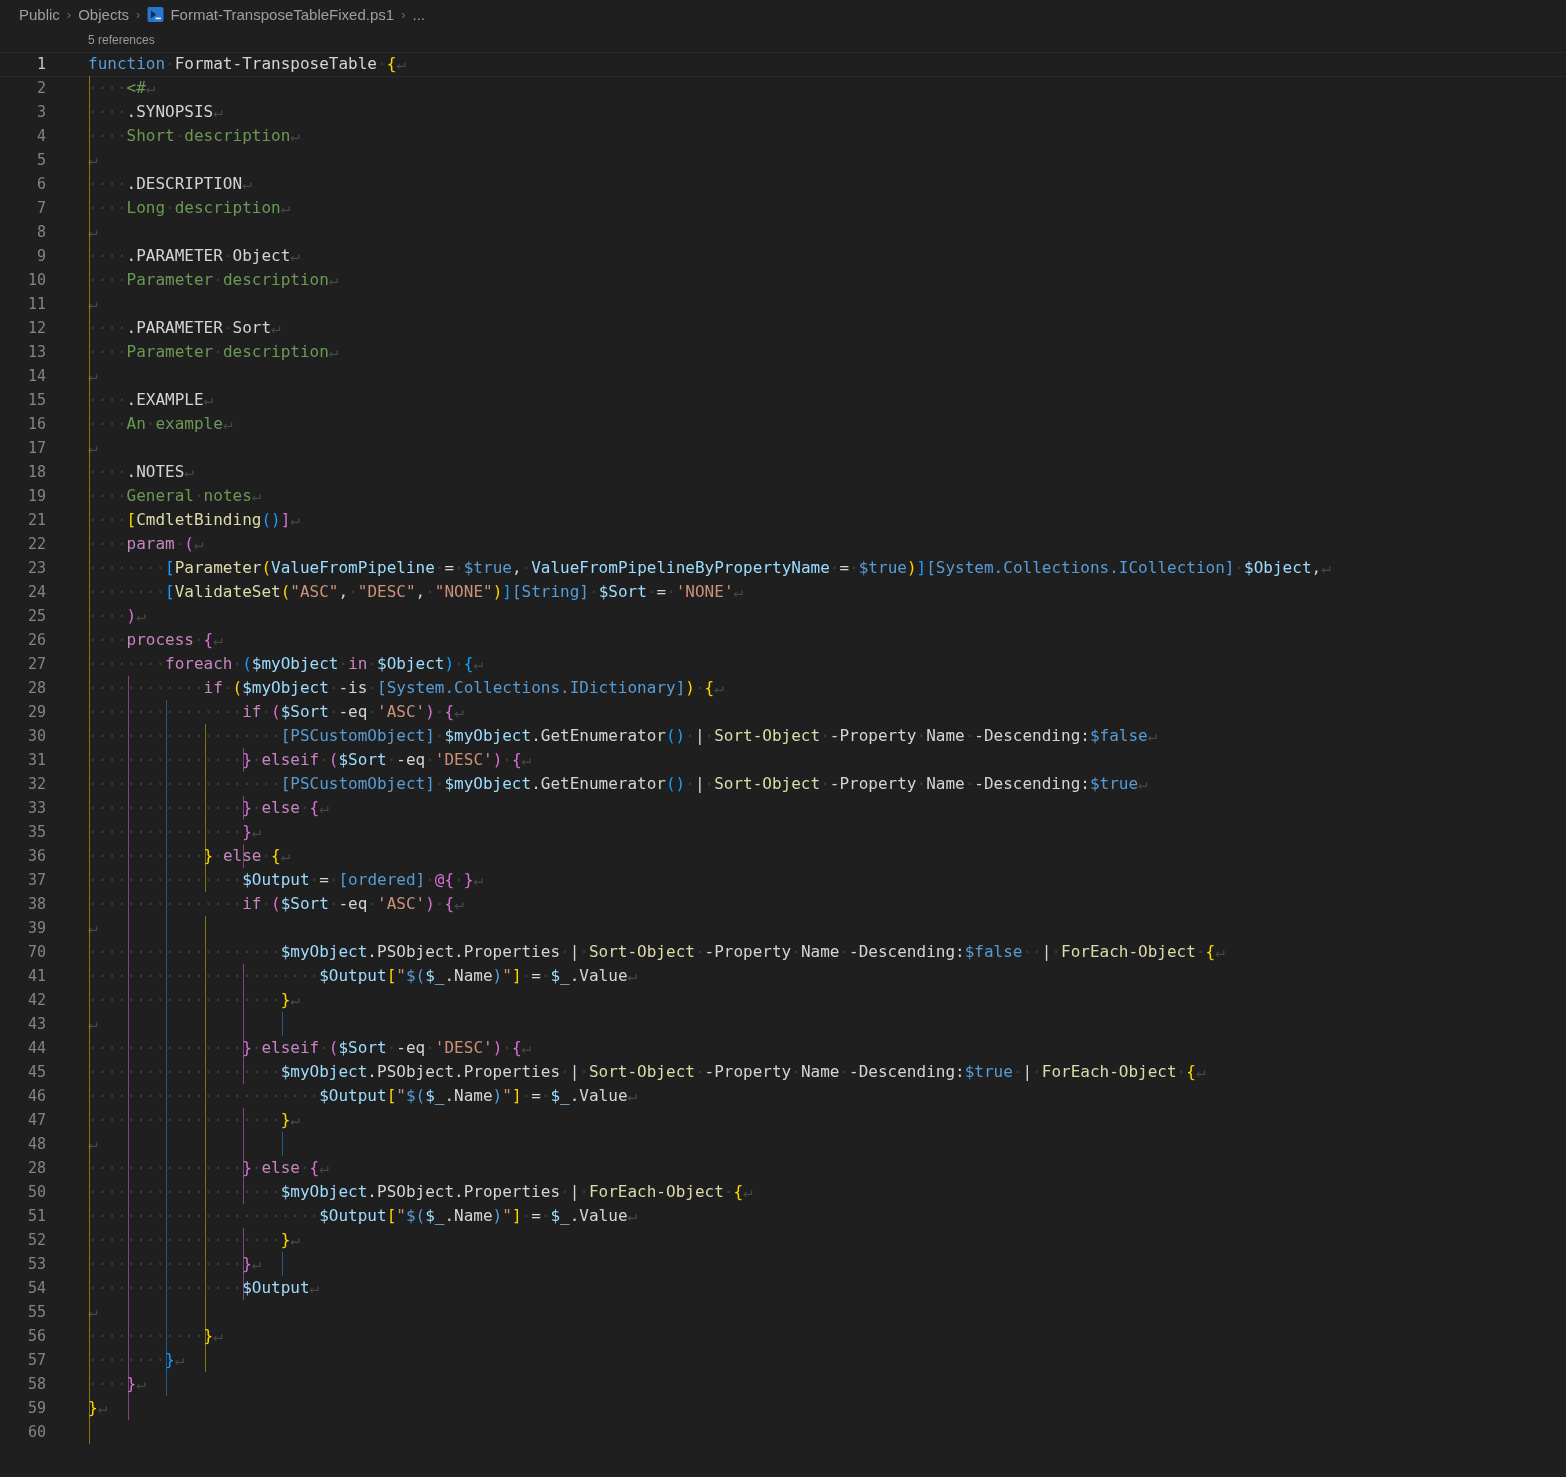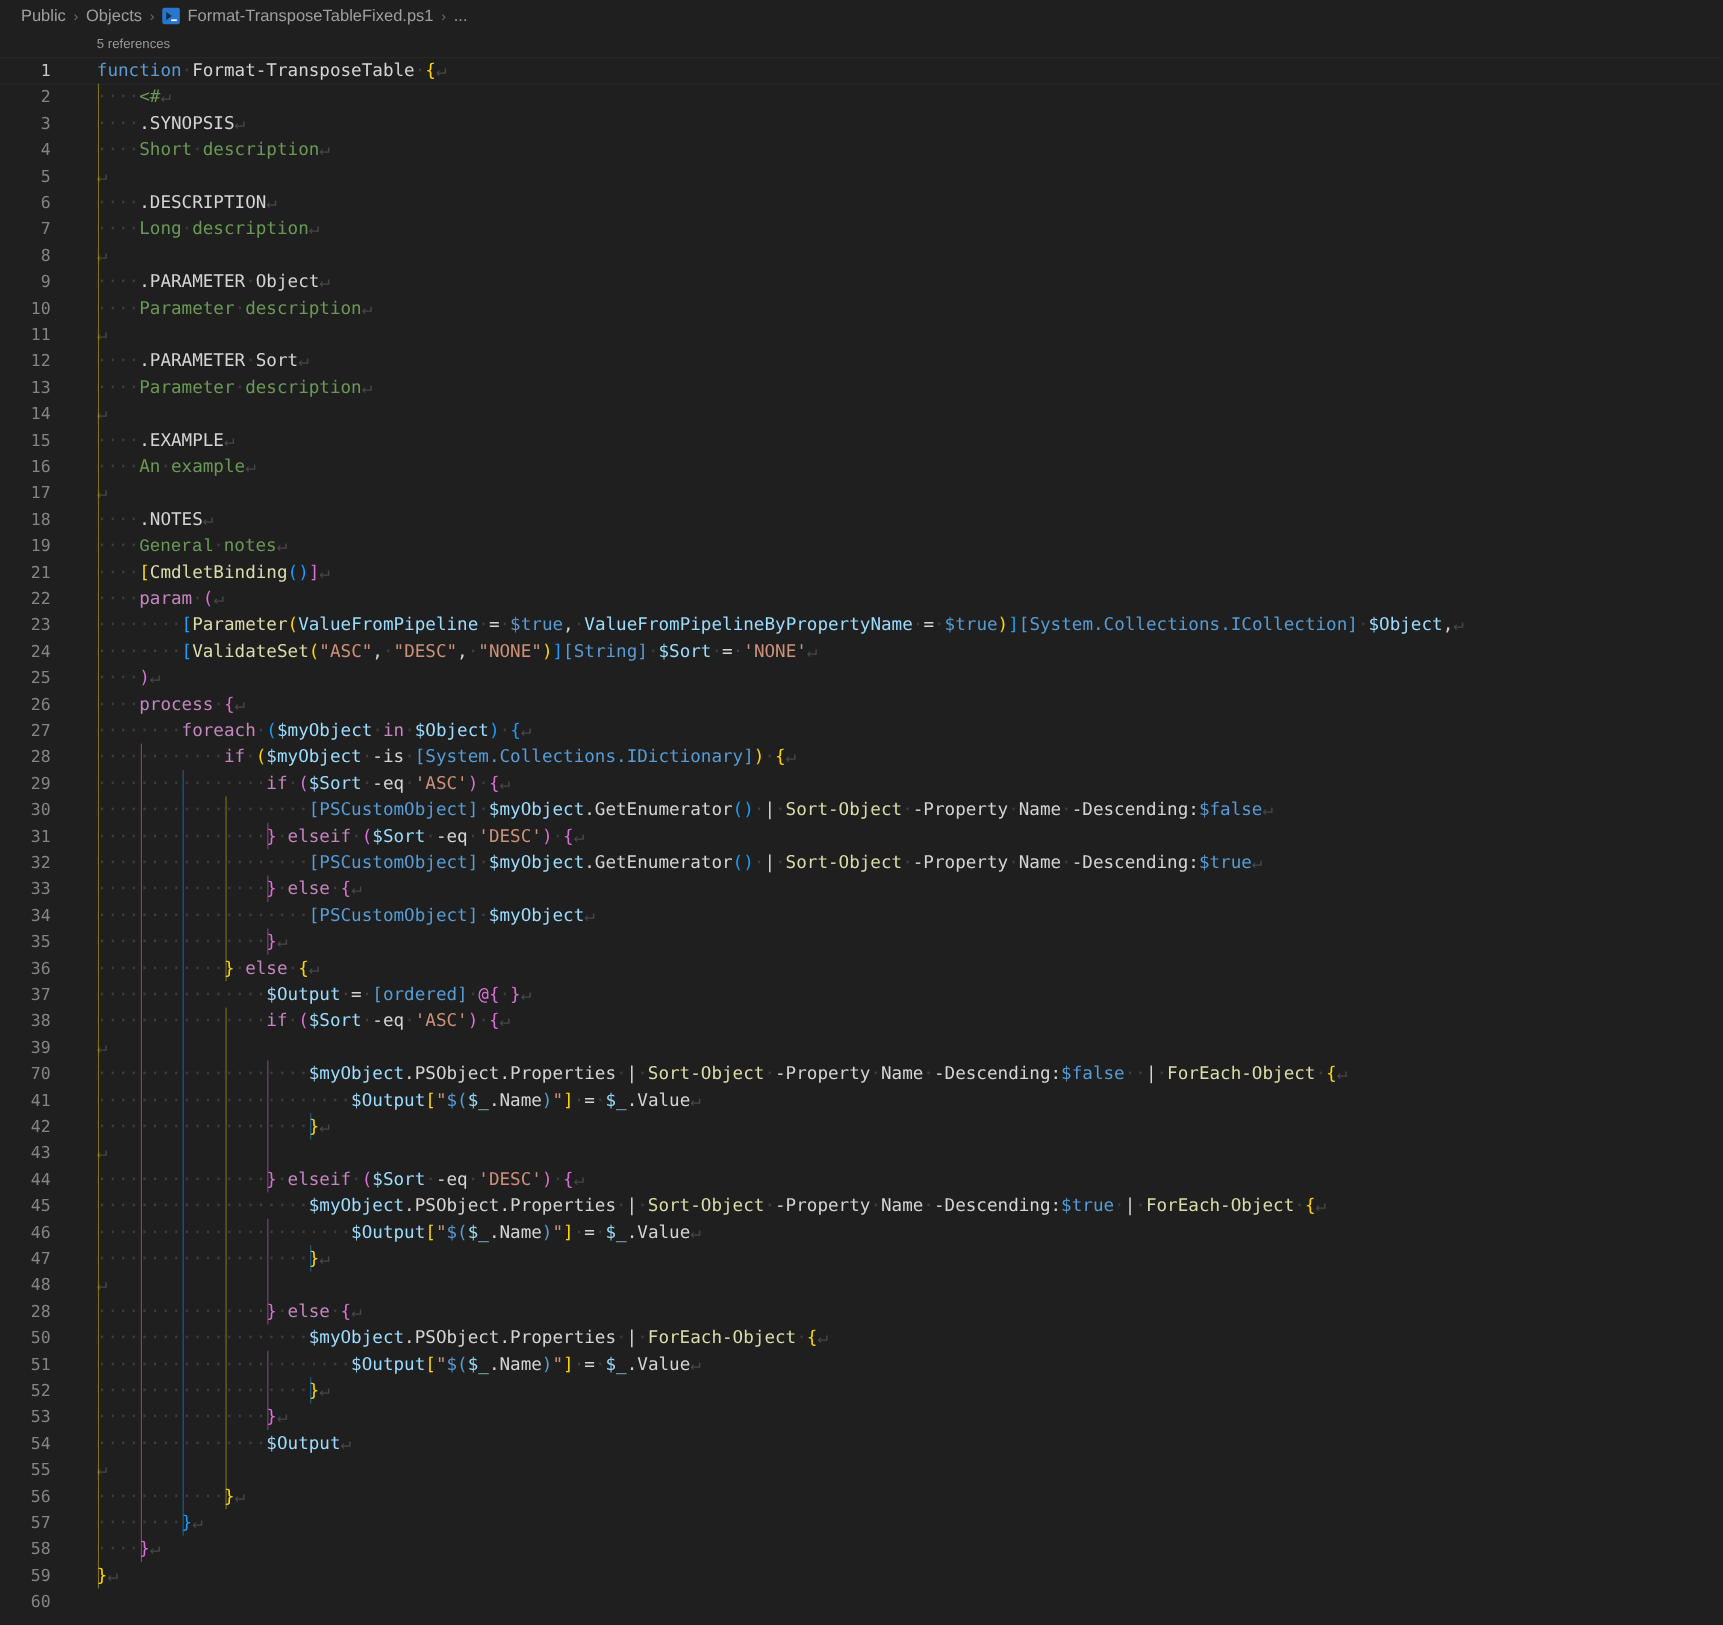--- a/index.html
+++ b/index.html
@@ -122,21 +122,21 @@
       <div class="line">
         <span class="num">17</span>
         <span class="content"><span style="color: rgb(71, 71, 71);">↵</span></span>
       </div>
       <div class="line">
         <span class="num">18</span>
         <span class="content"><span style="color: rgb(62, 62, 62);">····</span><span style="color: rgb(212, 212, 212);">.NOTES</span><span style="color: rgb(71, 71, 71);">↵</span></span>
       </div>
       <div class="line">
         <span class="num">19</span>
-        <span class="content"><span style="color: rgb(62, 62, 62);">····</span><span style="color: rgb(106, 153, 85); font-family: Liberation Mono, monospace;">General</span><span style="color: rgb(62, 62, 62);">·</span><span style="color: rgb(106, 153, 85);">notes</span><span style="color: rgb(71, 71, 71);">↵</span></span>
+        <span class="content"><span style="color: rgb(62, 62, 62);">····</span><span style="color: rgb(106, 153, 85);">General</span><span style="color: rgb(62, 62, 62);">·</span><span style="color: rgb(106, 153, 85);">notes</span><span style="color: rgb(71, 71, 71);">↵</span></span>
       </div>
       <div class="line">
         <span class="num">21</span>
         <span class="content"><span style="color: rgb(62, 62, 62);">····</span><span style="color: rgb(255, 215, 0);">[</span><span style="color: rgb(220, 220, 170);">CmdletBinding</span><span style="color: rgb(23, 159, 255);">()</span><span style="color: rgb(218, 112, 214);">]</span><span style="color: rgb(71, 71, 71);">↵</span></span>
       </div>
       <div class="line">
         <span class="num">22</span>
         <span class="content"><span style="color: rgb(62, 62, 62);">····</span><span style="color: rgb(197, 134, 192);">param</span><span style="color: rgb(62, 62, 62);">·</span><span style="color: rgb(218, 112, 214);">(</span><span style="color: rgb(71, 71, 71);">↵</span></span>
       </div>
       <div class="line">
@@ -175,24 +175,20 @@
         <span class="num">31</span>
         <span class="content"><span style="color: rgb(62, 62, 62);">················</span><span style="color: rgb(218, 112, 214);">}</span><span style="color: rgb(62, 62, 62);">·</span><span style="color: rgb(197, 134, 192);">elseif</span><span style="color: rgb(62, 62, 62);">·</span><span style="color: rgb(218, 112, 214);">(</span><span style="color: rgb(156, 220, 254);">$Sort</span><span style="color: rgb(62, 62, 62);">·</span><span style="color: rgb(212, 212, 212);">-eq</span><span style="color: rgb(62, 62, 62);">·</span><span style="color: rgb(206, 145, 120);">'DESC'</span><span style="color: rgb(218, 112, 214);">)</span><span style="color: rgb(62, 62, 62);">·</span><span style="color: rgb(218, 112, 214);">{</span><span style="color: rgb(71, 71, 71);">↵</span></span>
       </div>
       <div class="line">
         <span class="num">32</span>
         <span class="content"><span style="color: rgb(62, 62, 62);">····················</span><span style="color: rgb(86, 156, 214);">[PSCustomObject]</span><span style="color: rgb(62, 62, 62);">·</span><span style="color: rgb(156, 220, 254);">$myObject</span><span style="color: rgb(212, 212, 212);">.GetEnumerator</span><span style="color: rgb(23, 159, 255);">()</span><span style="color: rgb(62, 62, 62);">·</span><span style="color: rgb(212, 212, 212);">|</span><span style="color: rgb(62, 62, 62);">·</span><span style="color: rgb(220, 220, 170);">Sort-Object</span><span style="color: rgb(62, 62, 62);">·</span><span style="color: rgb(212, 212, 212);">-Property</span><span style="color: rgb(62, 62, 62);">·</span><span style="color: rgb(212, 212, 212);">Name</span><span style="color: rgb(62, 62, 62);">·</span><span style="color: rgb(212, 212, 212);">-Descending:</span><span style="color: rgb(86, 156, 214);">$true</span><span style="color: rgb(71, 71, 71);">↵</span></span>
       </div>
       <div class="line">
         <span class="num">33</span>
         <span class="content"><span style="color: rgb(62, 62, 62);">················</span><span style="color: rgb(218, 112, 214);">}</span><span style="color: rgb(62, 62, 62);">·</span><span style="color: rgb(197, 134, 192);">else</span><span style="color: rgb(62, 62, 62);">·</span><span style="color: rgb(218, 112, 214);">{</span><span style="color: rgb(71, 71, 71);">↵</span></span>
-      </div>
-      <div class="line">
-        <span class="num">34</span>
-        <span class="content"><span style="color: rgb(62, 62, 62);">····················</span><span style="color: rgb(86, 156, 214);">[PSCustomObject]</span><span style="color: rgb(62, 62, 62);">·</span><span style="color: rgb(156, 220, 254);">$myObject</span><span style="color: rgb(71, 71, 71);">↵</span></span>
       </div>
       <div class="line">
         <span class="num">35</span>
         <span class="content"><span style="color: rgb(62, 62, 62);">················</span><span style="color: rgb(218, 112, 214);">}</span><span style="color: rgb(71, 71, 71);">↵</span></span>
       </div>
       <div class="line">
         <span class="num">36</span>
         <span class="content"><span style="color: rgb(62, 62, 62);">············</span><span style="color: rgb(255, 215, 0);">}</span><span style="color: rgb(62, 62, 62);">·</span><span style="color: rgb(197, 134, 192);">else</span><span style="color: rgb(62, 62, 62);">·</span><span style="color: rgb(255, 215, 0);">{</span><span style="color: rgb(71, 71, 71);">↵</span></span>
       </div>
       <div class="line">

